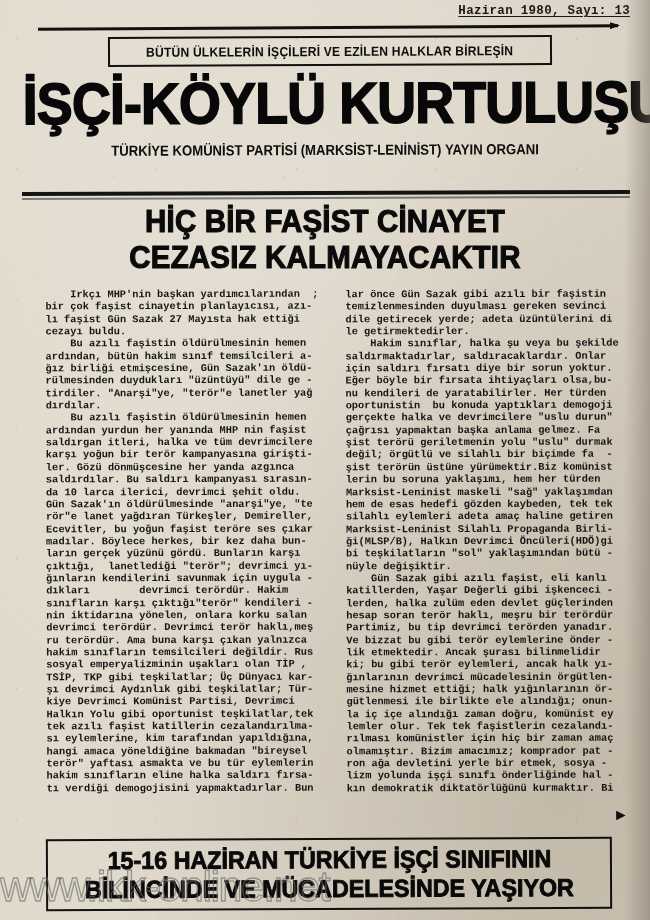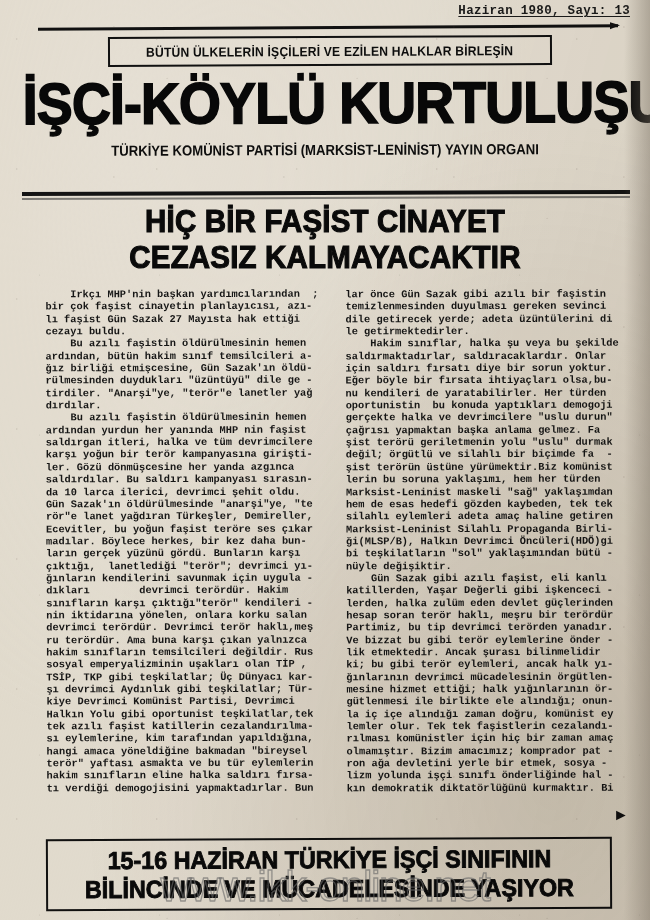--- a/index.html
+++ b/index.html
@@ -186,21 +186,21 @@
     transform:scaleX(.95);
     color:#0a0a0a;
     -webkit-text-stroke:.9px #0a0a0a;
     white-space:nowrap;
   }
   .banner .b1{margin-bottom:1px;}
 
   
   .watermark{
     position:absolute;left:0;top:862px;width:650px;
-    text-align:center;z-index:8;
+    text-align:left;z-index:8;
     pointer-events:none;
   }
   .watermark span{
     font-family:"Liberation Sans",sans-serif;
     font-weight:400;
     font-size:43px;
     letter-spacing:-1.5px;
     color:rgba(120,120,120,.01);
     -webkit-text-stroke:1.3px rgba(105,105,105,.62);
     white-space:nowrap;

